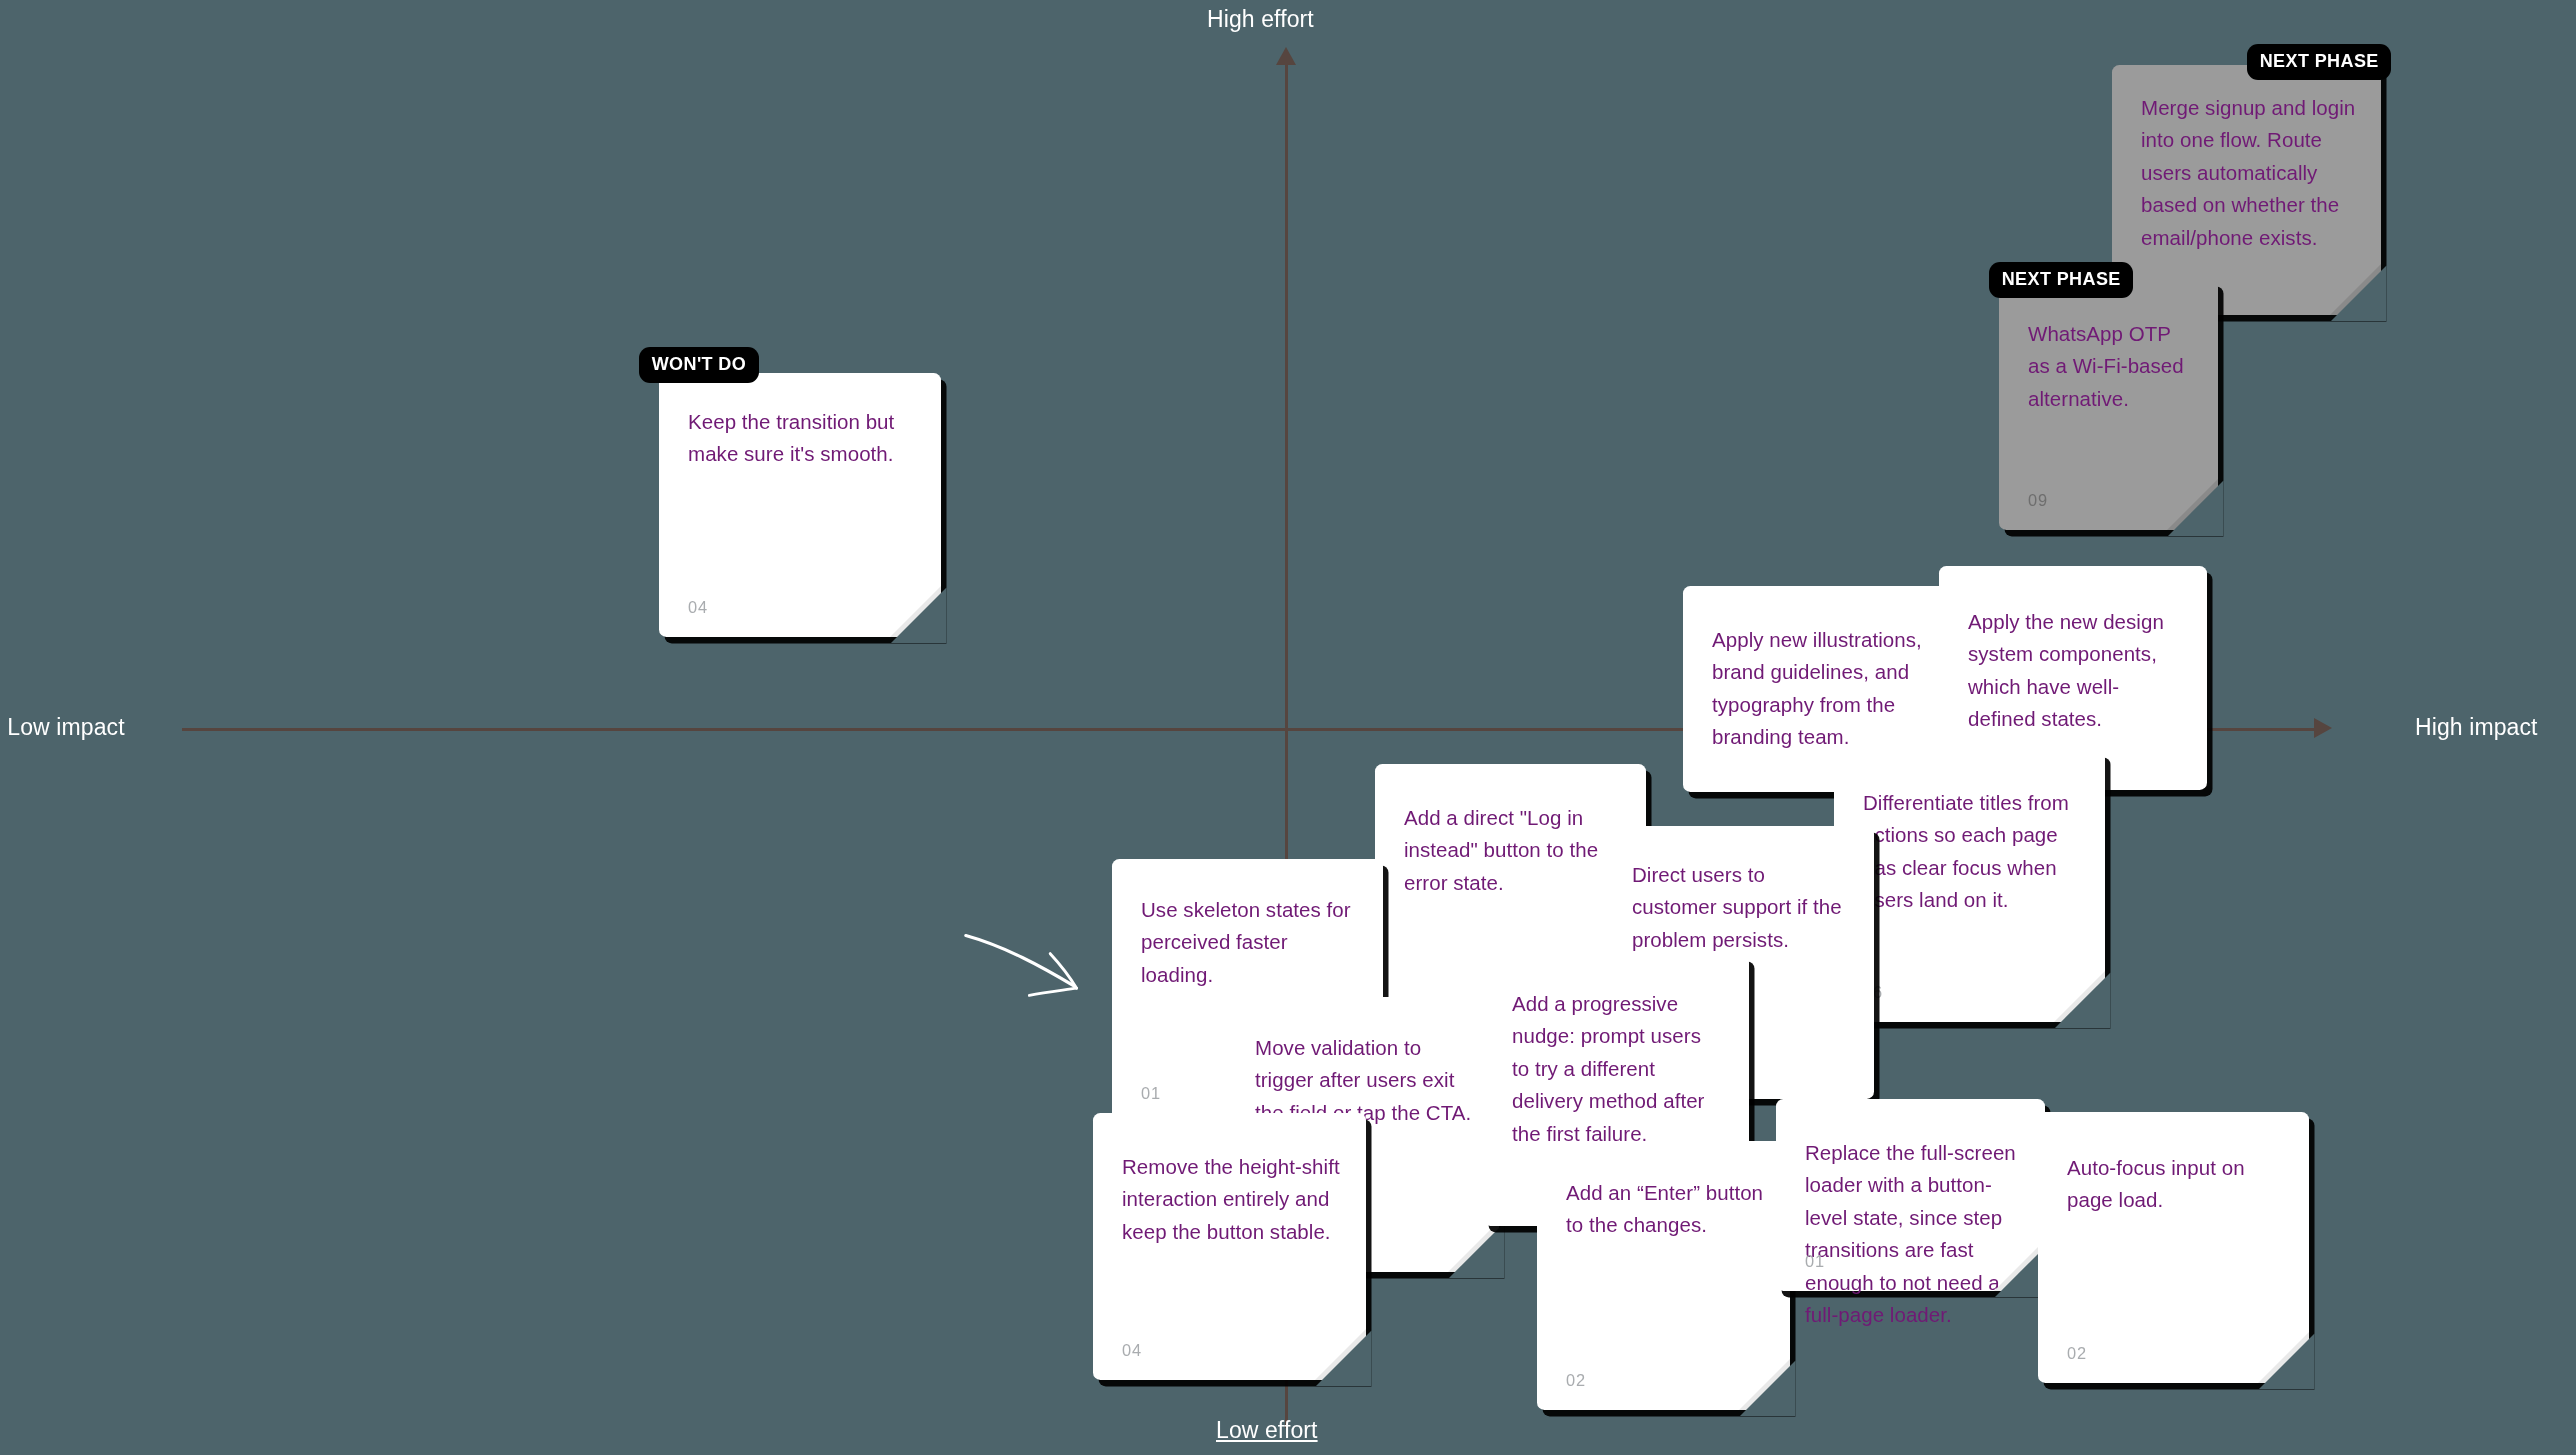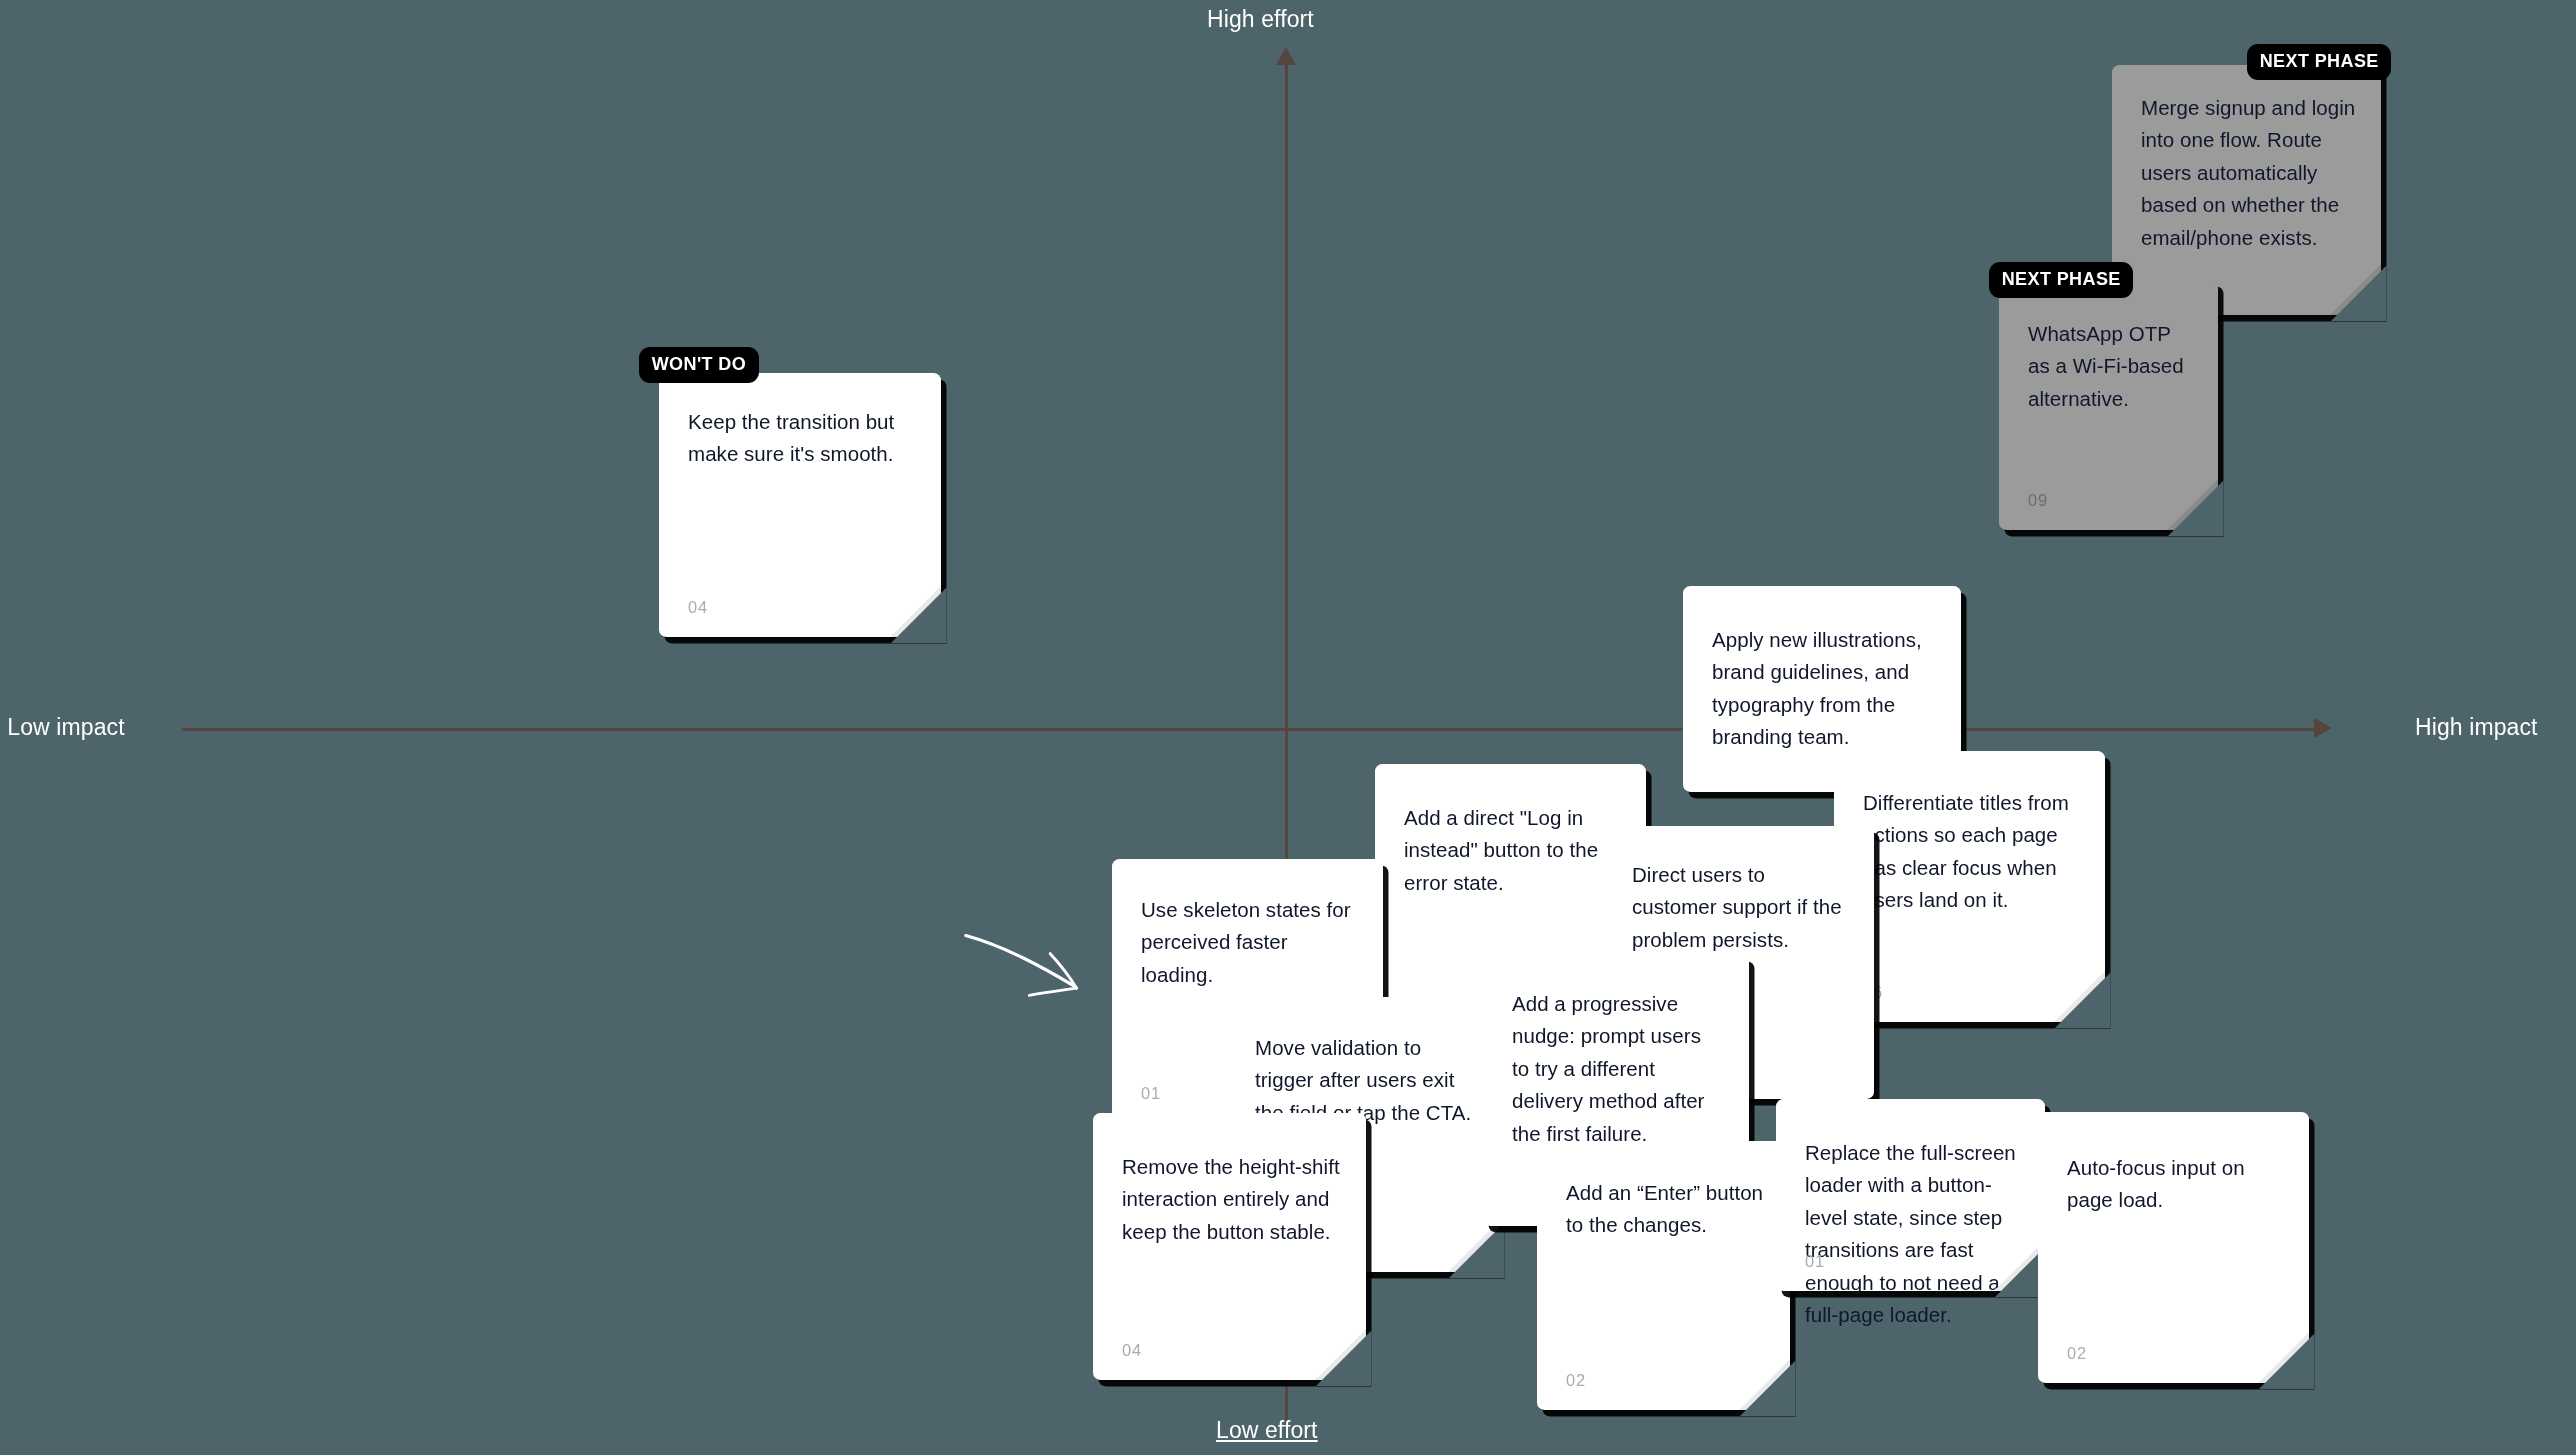--- a/index.html
+++ b/index.html
@@ -93,21 +93,21 @@
     overflow: visible;
   }
   .note.gray { background: #9b9b9b; }
   .note .note-body {
     position: absolute;
     left: 29px;
     right: 25.5px;
     top: 33px;
     font-size: 20.5px;
     line-height: 1.58;
-    color: #0f172a;
+    color: #701a75;
     letter-spacing: 0.05px;
   }
   .note .note-num {
     position: absolute;
     left: 29px;
     bottom: 20px;
     font-size: 16.4px;
     color: #a9acaf;
     letter-spacing: 0.9px;
   }
@@ -199,20 +199,24 @@
     <div class="fold">
         <div class="tri-light"></div>
       </div>
   </div>
 
   <div class="note" style="left:1683px; top:586px; width:278px; height:206px;">
     <div class="note-body" style="top:38px;">Apply new illustrations, brand guidelines, and typography from the branding team.</div>
     <div class="note-num"></div>
   </div>
 
+  <div class="note" style="left:1939px; top:566px; width:268px; height:224px;">
+    <div class="note-body" style="top:40px;">Apply the new design system components, which have well-defined states.</div>
+    <div class="note-num"></div>
+  </div>
 
   <div class="note folded" style="left:1834px; top:751px; width:271px; height:271px;">
     <div class="note-body" style="top:36px;">Differentiate titles from actions so each page has clear focus when users land on it.</div>
     <div class="note-num">06</div>
     <div class="fold">
         <div class="tri-light"></div>
       </div>
   </div>
 
   <div class="note" style="left:1375px; top:764px; width:271px; height:282px;">

